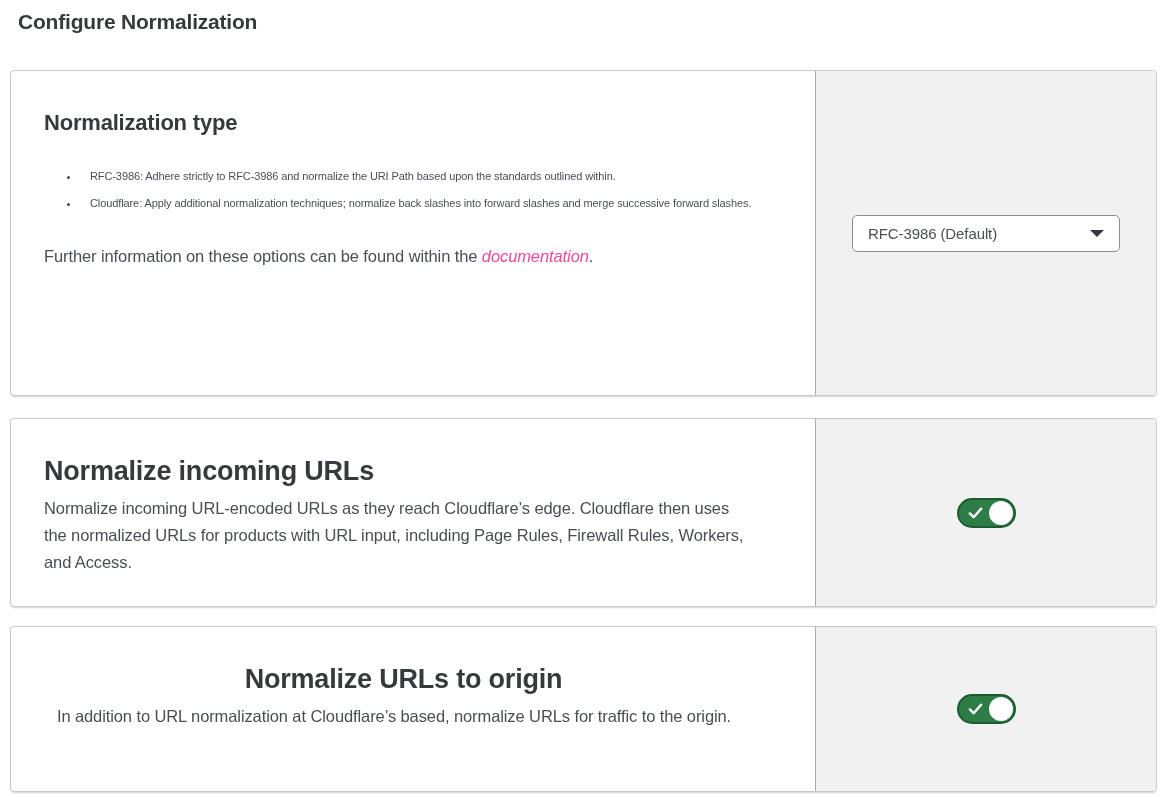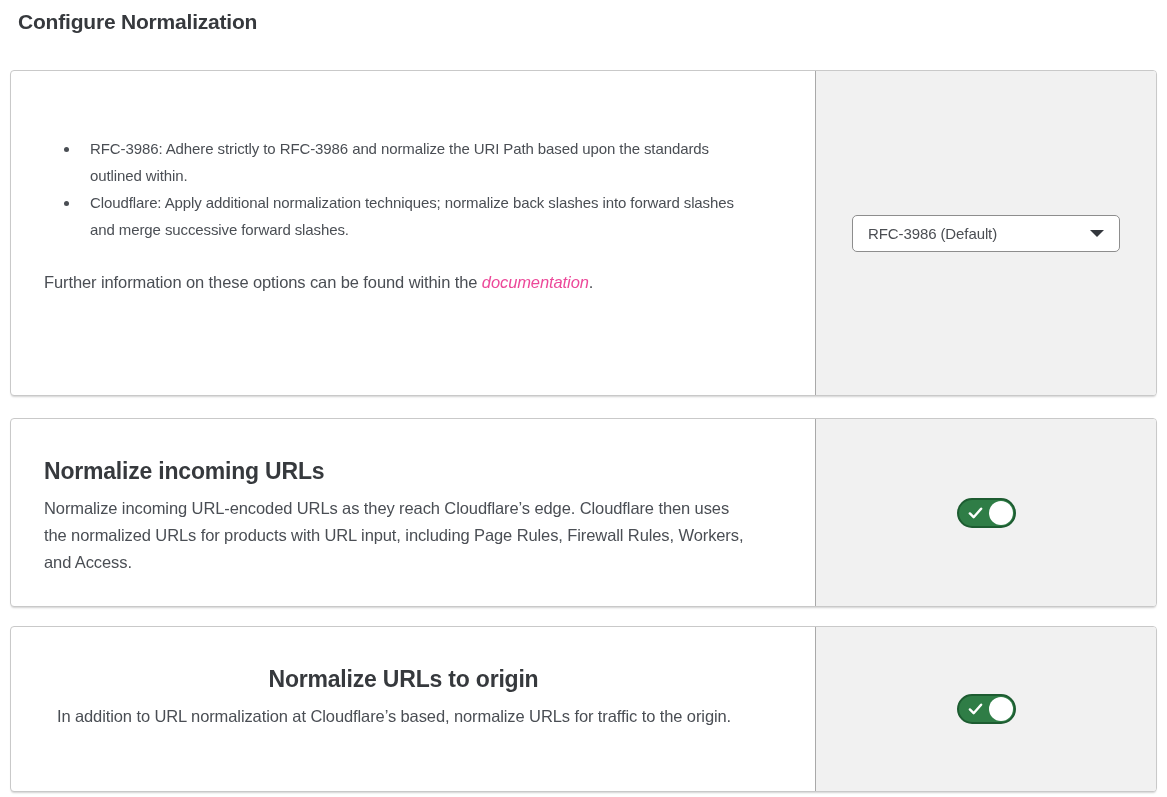--- a/index.html
+++ b/index.html
@@ -45,33 +45,33 @@
     justify-content: center;
   }
   .card-heading {
     font-size: 22px;
     font-weight: 700;
     color: #36393d;
     letter-spacing: -0.2px;
     line-height: 28px;
     margin-bottom: 13px;
   }
-  .card-2 .card-heading, .card-3 .card-heading { font-size: 23px; margin-bottom: 10px; }
+  .card-2 .card-heading, .card-3 .card-heading { font-size: 27px; margin-bottom: 10px; }
   .body-text {
     font-size: 16.5px;
     line-height: 27px;
     letter-spacing: -0.1px;
     color: #4a4e54;
   }
   .bullet-list {
     margin: 26px 0 26px 0;
     padding-left: 36px;
   }
   .bullet-list li {
-    font-size: 15px;
+    font-size: 11px;
     line-height: 27px;
     letter-spacing: -0.1px;
     padding-left: 10px;
     max-width: 672px;
   }
   .footer-note { max-width: 700px; }
   .doc-link { color: #ec4899; text-decoration: none; cursor: pointer; font-style: italic; }
   .dropdown {
     width: 268px;
     height: 37px;
@@ -122,20 +122,21 @@
   }
   .max-body-2 { max-width: 700px; }
 </style>
 </head>
 <body>
 
 <h1 class="page-title">Configure Normalization</h1>
 
 <section class="card card-1">
   <div class="card-left">
+    <h2 class="card-heading">Normalization type</h2>
     <ul class="bullet-list">
       <li>RFC-3986: Adhere strictly to RFC-3986 and normalize the URI Path based upon the standards outlined within.</li>
       <li>Cloudflare: Apply additional normalization techniques; normalize back slashes into forward slashes and merge successive forward slashes.</li>
     </ul>
     <p class="body-text footer-note"><span>Further information on these options can be found within the </span><a class="doc-link">documentation</a><span>.</span></p>
   </div>
   <div class="card-right">
     <div class="dropdown">
       <span class="dropdown-value">RFC-3986 (Default)</span>
       <span class="caret-down"></span>

